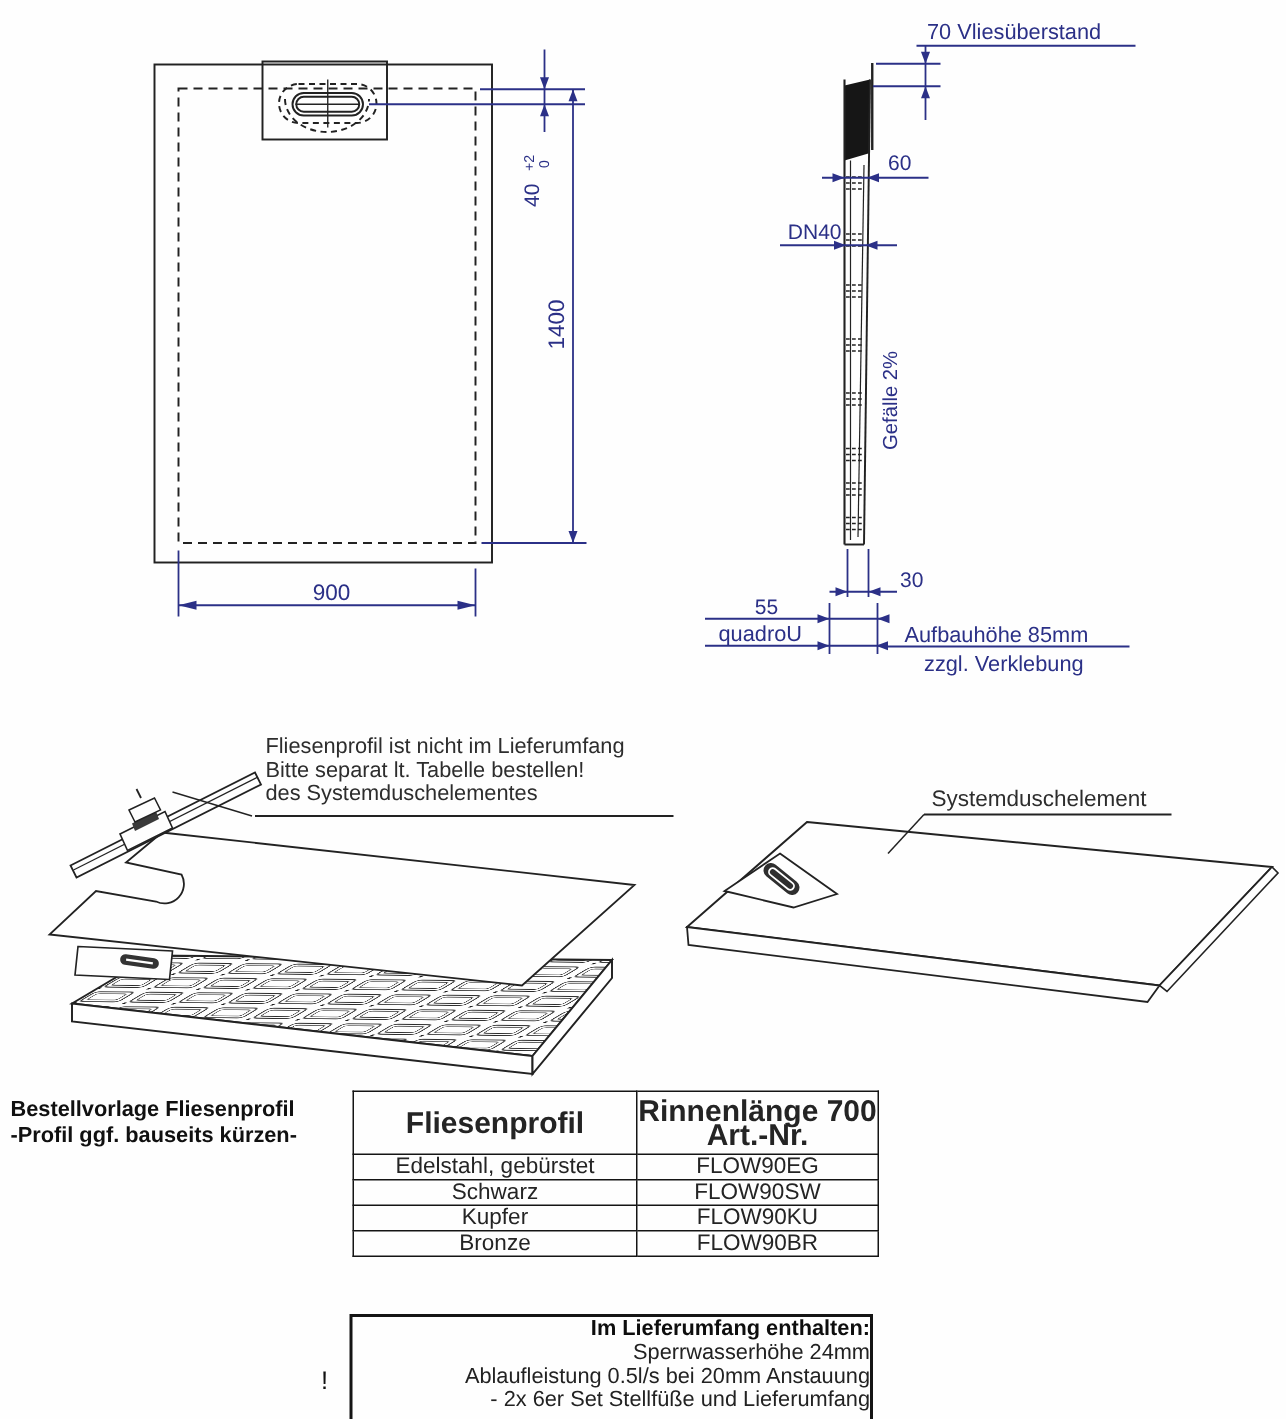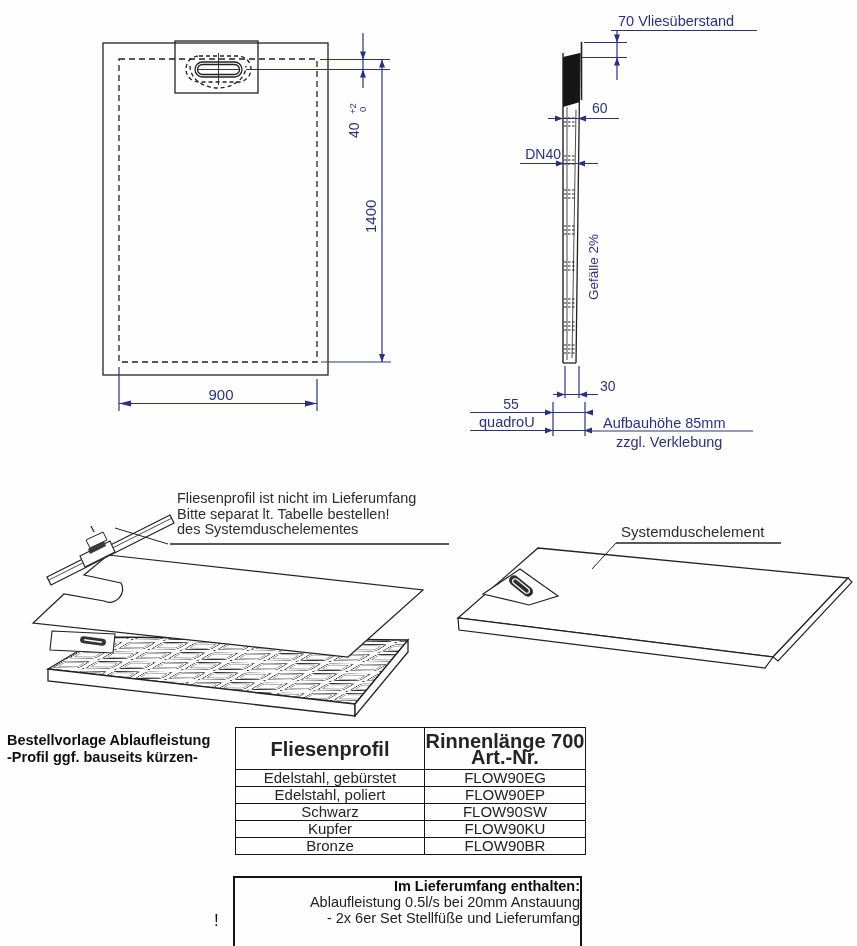--- a/index.html
+++ b/index.html
@@ -190,21 +190,21 @@
   </g>
 </svg>
 
 <div class="note-block">
   <div>Fliesenprofil ist nicht im Lieferumfang</div>
   <div>Bitte separat lt. Tabelle bestellen!</div>
   <div>des Systemduschelementes</div>
 </div>
 
 <div class="order-title">
-  <div>Bestellvorlage Ablaufleistung</div>
+  <div>Bestellvorlage Fliesenprofil</div>
   <div>-Profil ggf. bauseits kürzen-</div>
 </div>
 
 <table class="art-table">
   <colgroup>
         <col style="width:189px">
         <col style="width:161px">
       </colgroup>
   <tbody>
         <tr class="hdr">
@@ -212,39 +212,36 @@
     <td>
       <div>Rinnenlänge 700</div>
       <div>Art.-Nr.</div>
     </td>
   </tr>
   <tr class="r">
     <td>Edelstahl, gebürstet</td>
     <td>FLOW90EG</td>
   </tr>
   <tr class="r">
-    <td>Edelstahl, poliert</td>
-    <td>FLOW90EP</td>
-  </tr>
-  <tr class="r">
     <td>Schwarz</td>
     <td>FLOW90SW</td>
   </tr>
   <tr class="r">
     <td>Kupfer</td>
     <td>FLOW90KU</td>
   </tr>
   <tr class="r">
     <td>Bronze</td>
     <td>FLOW90BR</td>
   </tr>
 </tbody>
     </table>
 
 <div class="scope-box">
   <div class="ttl">Im Lieferumfang enthalten:</div>
+  <div class="i1">Sperrwasserhöhe 24mm</div>
   <div class="i2">Ablaufleistung 0.5l/s bei 20mm Anstauung</div>
   <div class="i3">- 2x 6er Set Stellfüße und Lieferumfang</div>
 </div>
 
 <div class="bang">!</div>
 
 </div>
 
 </body></html>

